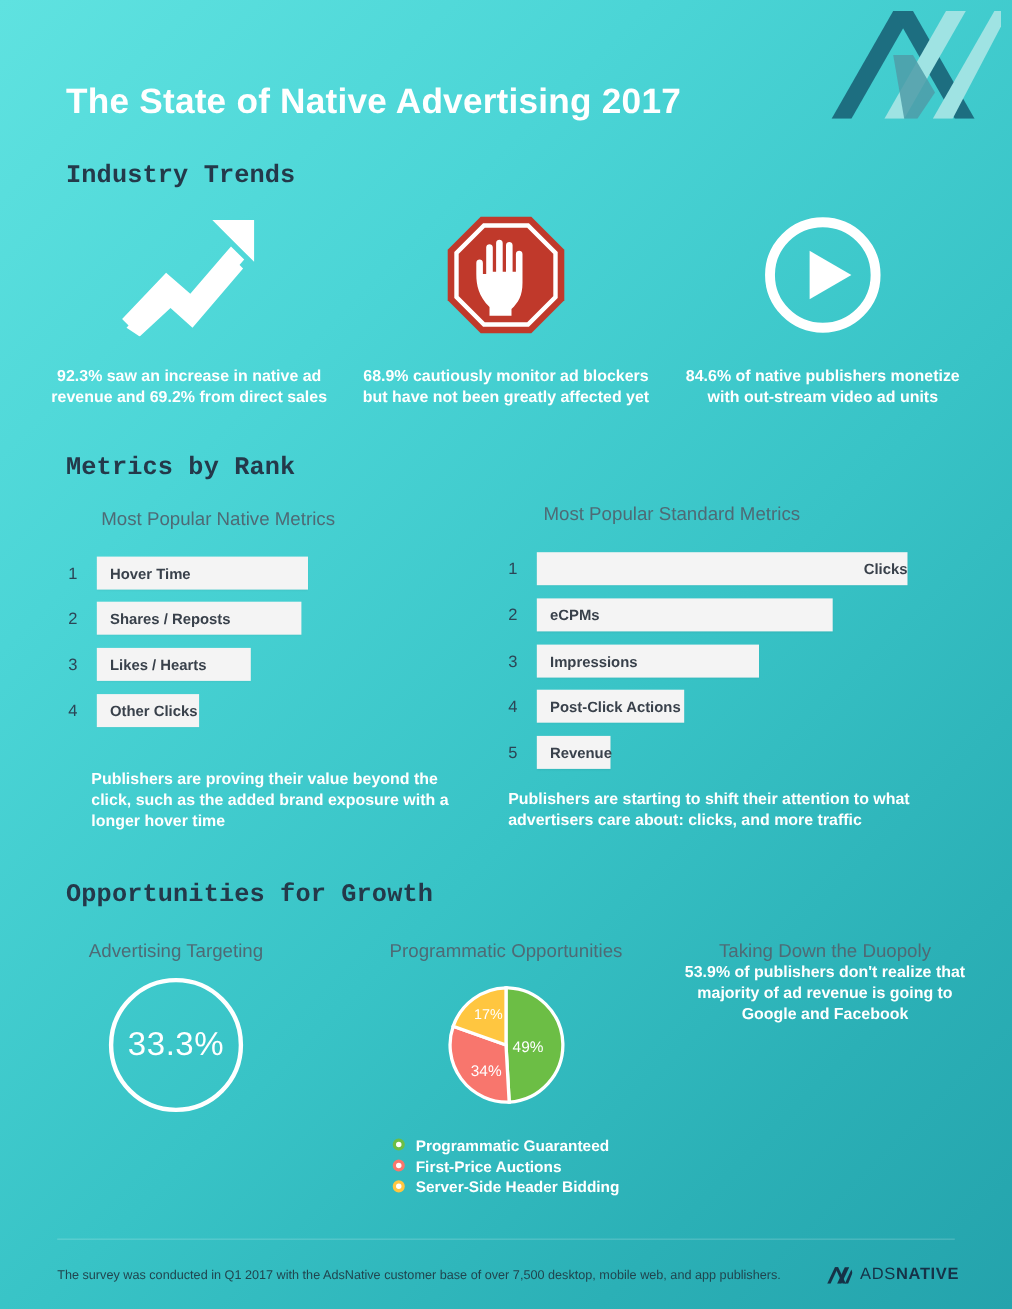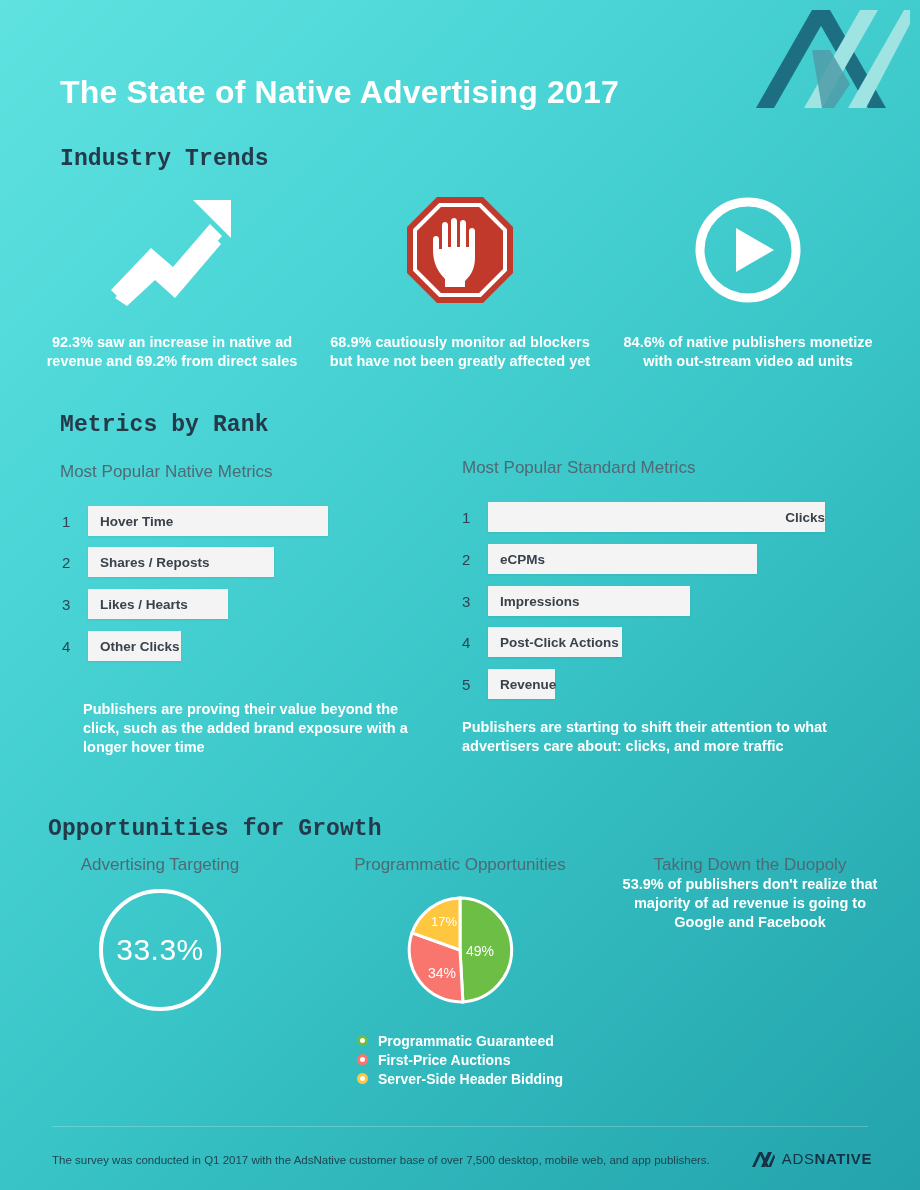--- a/index.html
+++ b/index.html
@@ -18,35 +18,35 @@
   .logo{position:absolute;left:738px;top:4px;width:172px;height:104px;}
   .title{
     position:absolute;left:60px;top:74px;
     font-size:32px;font-weight:bold;color:#ffffff;letter-spacing:.2px;
   }
   .section-title{
     position:absolute;font-size:23px;font-weight:bold;color:#24394a;letter-spacing:.1px;font-family:Liberation Mono, monospace;
   }
   #sec-industry{left:60px;top:146px;}
   #sec-metrics{left:60px;top:412px;}
-  #sec-growth{left:48px;top:800px;margin-top:16px;}
+  #sec-growth{left:60px;top:800px;}
 
   
   .trend{position:absolute;top:190px;width:300px;text-align:center;}
   .trend .art{height:120px;display:flex;align-items:center;justify-content:center;}
   .trend .cap{
     margin-top:23px;font-size:14.5px;line-height:19px;font-weight:bold;color:#ffffff;
     padding:0 14px;
   }
   #trend-0{left:22px;}
   #trend-1{left:310px;}
   #trend-2{left:598px;}
 
   
-  .sub-title{position:absolute;font-size:17px;color:#4e6a75;}
+  .sub-title{position:absolute;font-size:17px;color:#4e6a75;margin-left:32px;}
   #sub-native{left:60px;top:462px;}
   #sub-standard{left:462px;top:458px;}
 
   .rank-row{position:absolute;display:flex;align-items:center;height:30px;}
   .rank-num{
     width:26px;font-size:15px;color:#2c4556;text-align:left;flex:0 0 26px;
   }
   .rank-bar{
     height:30px;background:#f4f4f4;display:flex;align-items:center;
     box-shadow:0 1px 2px rgba(0,0,0,.07);
@@ -149,21 +149,21 @@
     <div class="cap">84.6% of native publishers monetize with out-stream video ad units</div>
   </div>
 
   <div class="section-title" id="sec-metrics">Metrics by Rank</div>
 
   <div class="sub-title" id="sub-native">Most Popular Native Metrics</div>
   <div class="sub-title" id="sub-standard">Most Popular Standard Metrics</div>
 
   <div class="rank-row" style="left:62px;top:506px;">
     <div class="rank-num">1</div>
-    <div class="rank-bar" style="width:240px;">
+    <div class="rank-bar" style="width:192px;">
       <div class="rank-label">Hover Time</div>
     </div>
   </div>
   <div class="rank-row" style="left:62px;top:547px;">
     <div class="rank-num">2</div>
     <div class="rank-bar" style="width:186px;">
       <div class="rank-label">Shares / Reposts</div>
     </div>
   </div>
   <div class="rank-row" style="left:62px;top:589px;">

